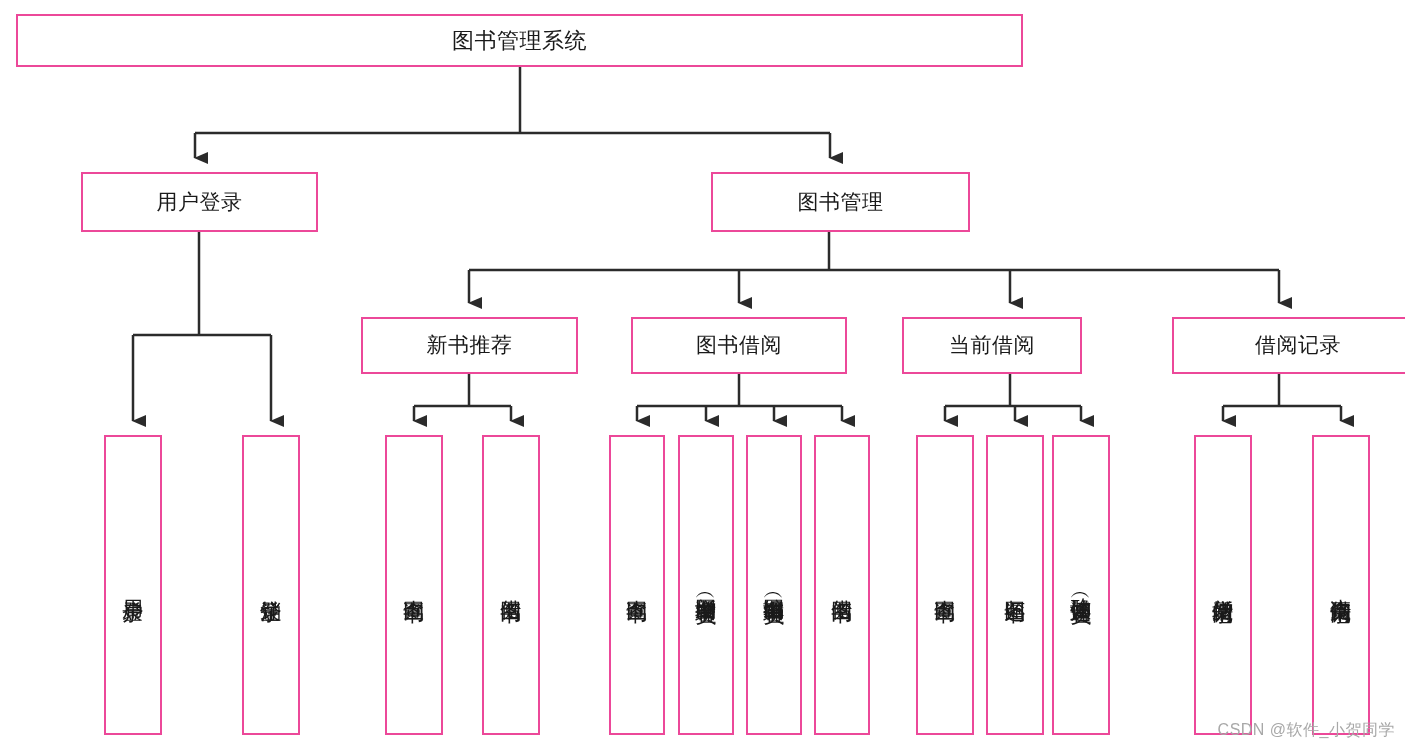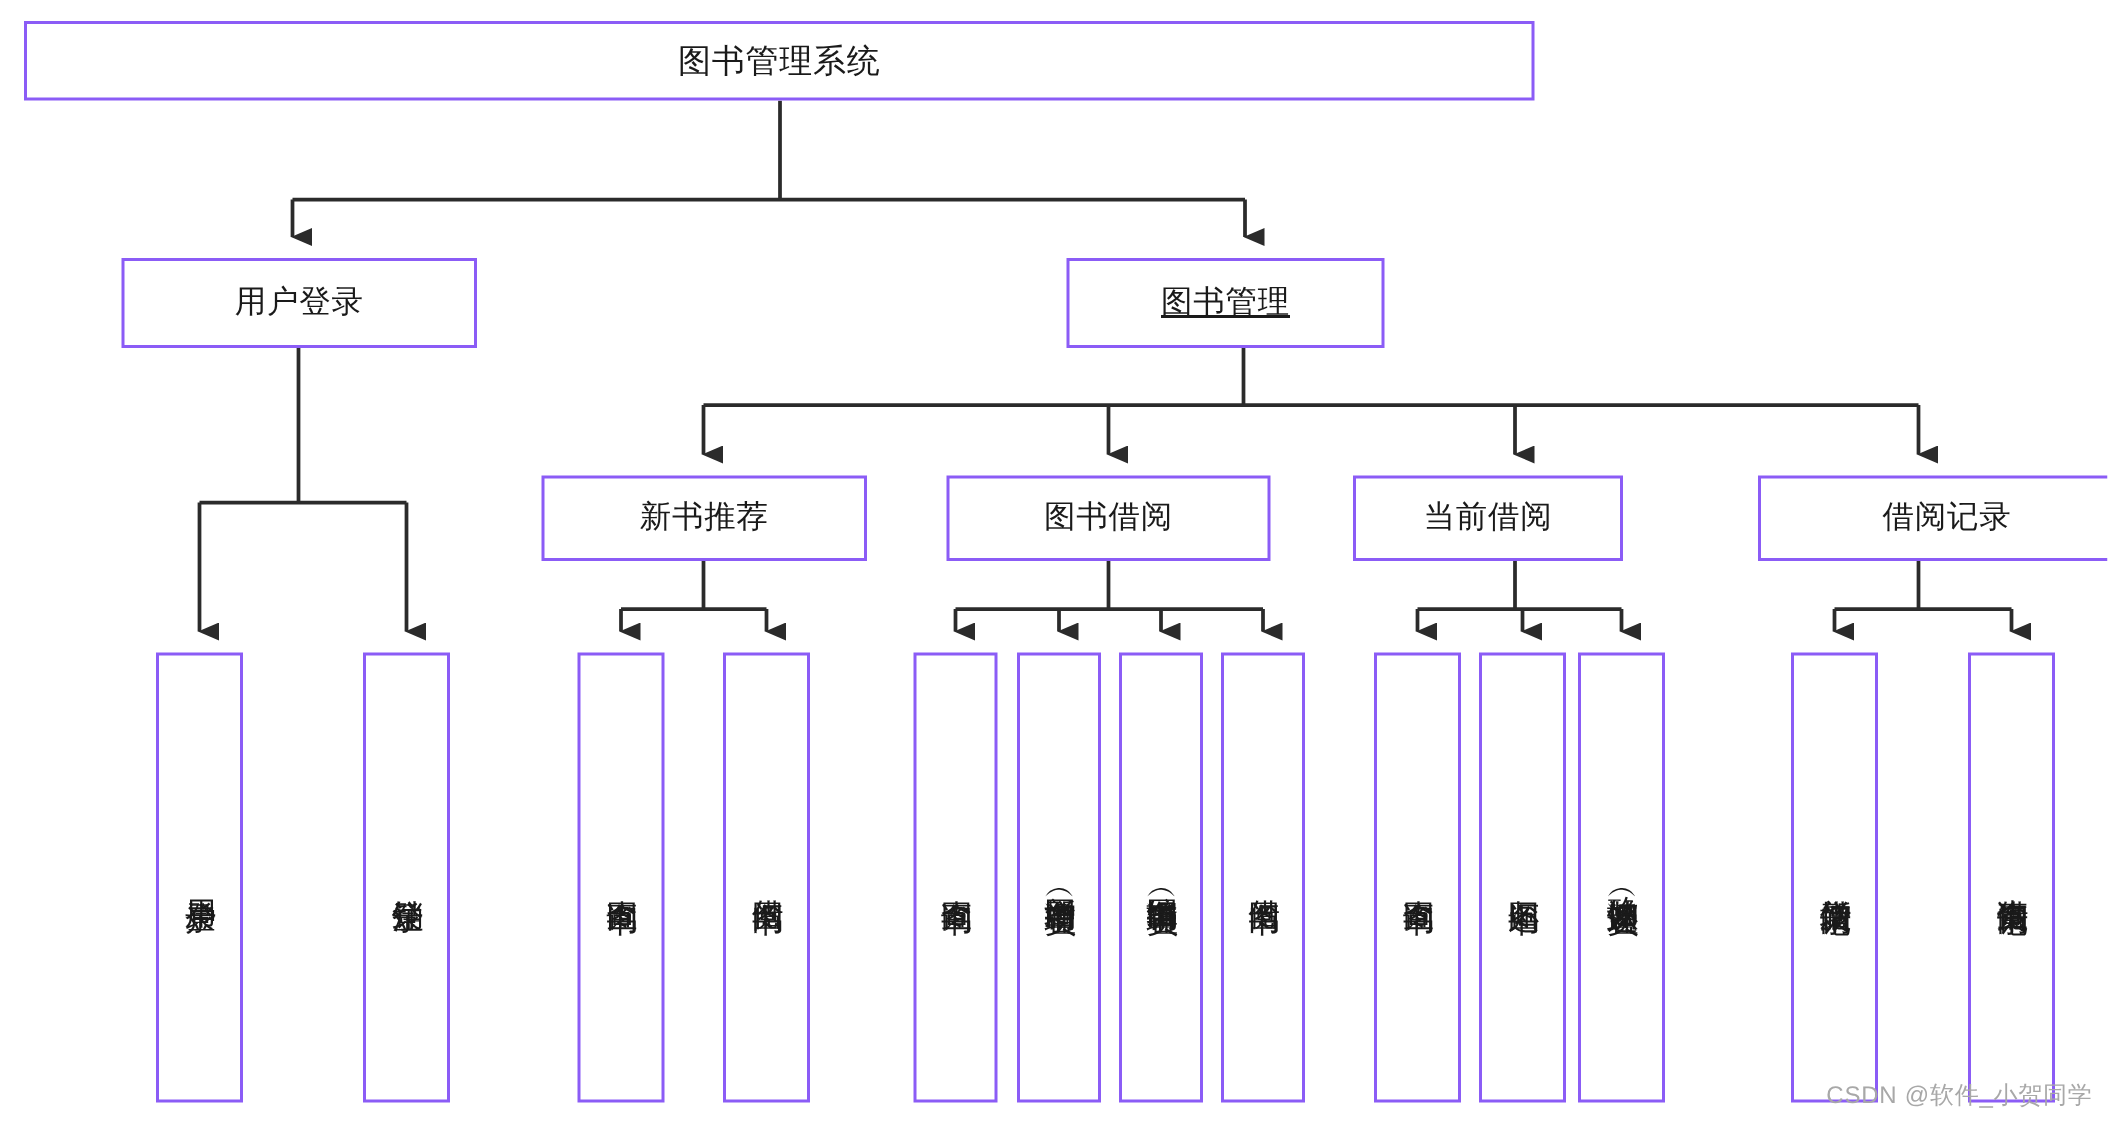--- a/index.html
+++ b/index.html
@@ -22,21 +22,21 @@
     left: 0;
     top: 0;
     width: 1405px;
     height: 747px;
     pointer-events: none;
   }
   .node {
     position: absolute;
     box-sizing: border-box;
     background: #ffffff;
-    border: 2px solid #8b5cf6;
+    border: 2px solid #ec4899;
     display: flex;
     align-items: center;
     justify-content: center;
     color: #1a1a1a;
   }
   .node .label {
     display: block;
     text-align: center;
     line-height: 1.18;
     letter-spacing: 0.5px;
@@ -121,21 +121,21 @@
     </g>
   </svg>
 
   <div class="node root horizontal" style="left:16px; top:14px; width:1007px; height:53px;">
     <span class="label">图书管理系统</span>
   </div>
 
   <div class="node horizontal" style="left:81px; top:172px; width:237px; height:60px;">
     <span class="label">用户登录</span>
   </div>
-  <div class="node horizontal" style="left:711px; top:172px; width:212px; height:60px;text-decoration:underline;">
+  <div class="node horizontal" style="left:711px; top:172px; width:259px; height:60px;">
     <span class="label">图书管理</span>
   </div>
 
   <div class="node horizontal" style="left:631px; top:317px; width:216px; height:57px;">
     <span class="label">图书借阅</span>
   </div>
   <div class="node horizontal" style="left:361px; top:317px; width:217px; height:57px;">
     <span class="label">新书推荐</span>
   </div>
   <div class="node horizontal" style="left:902px; top:317px; width:180px; height:57px;">

